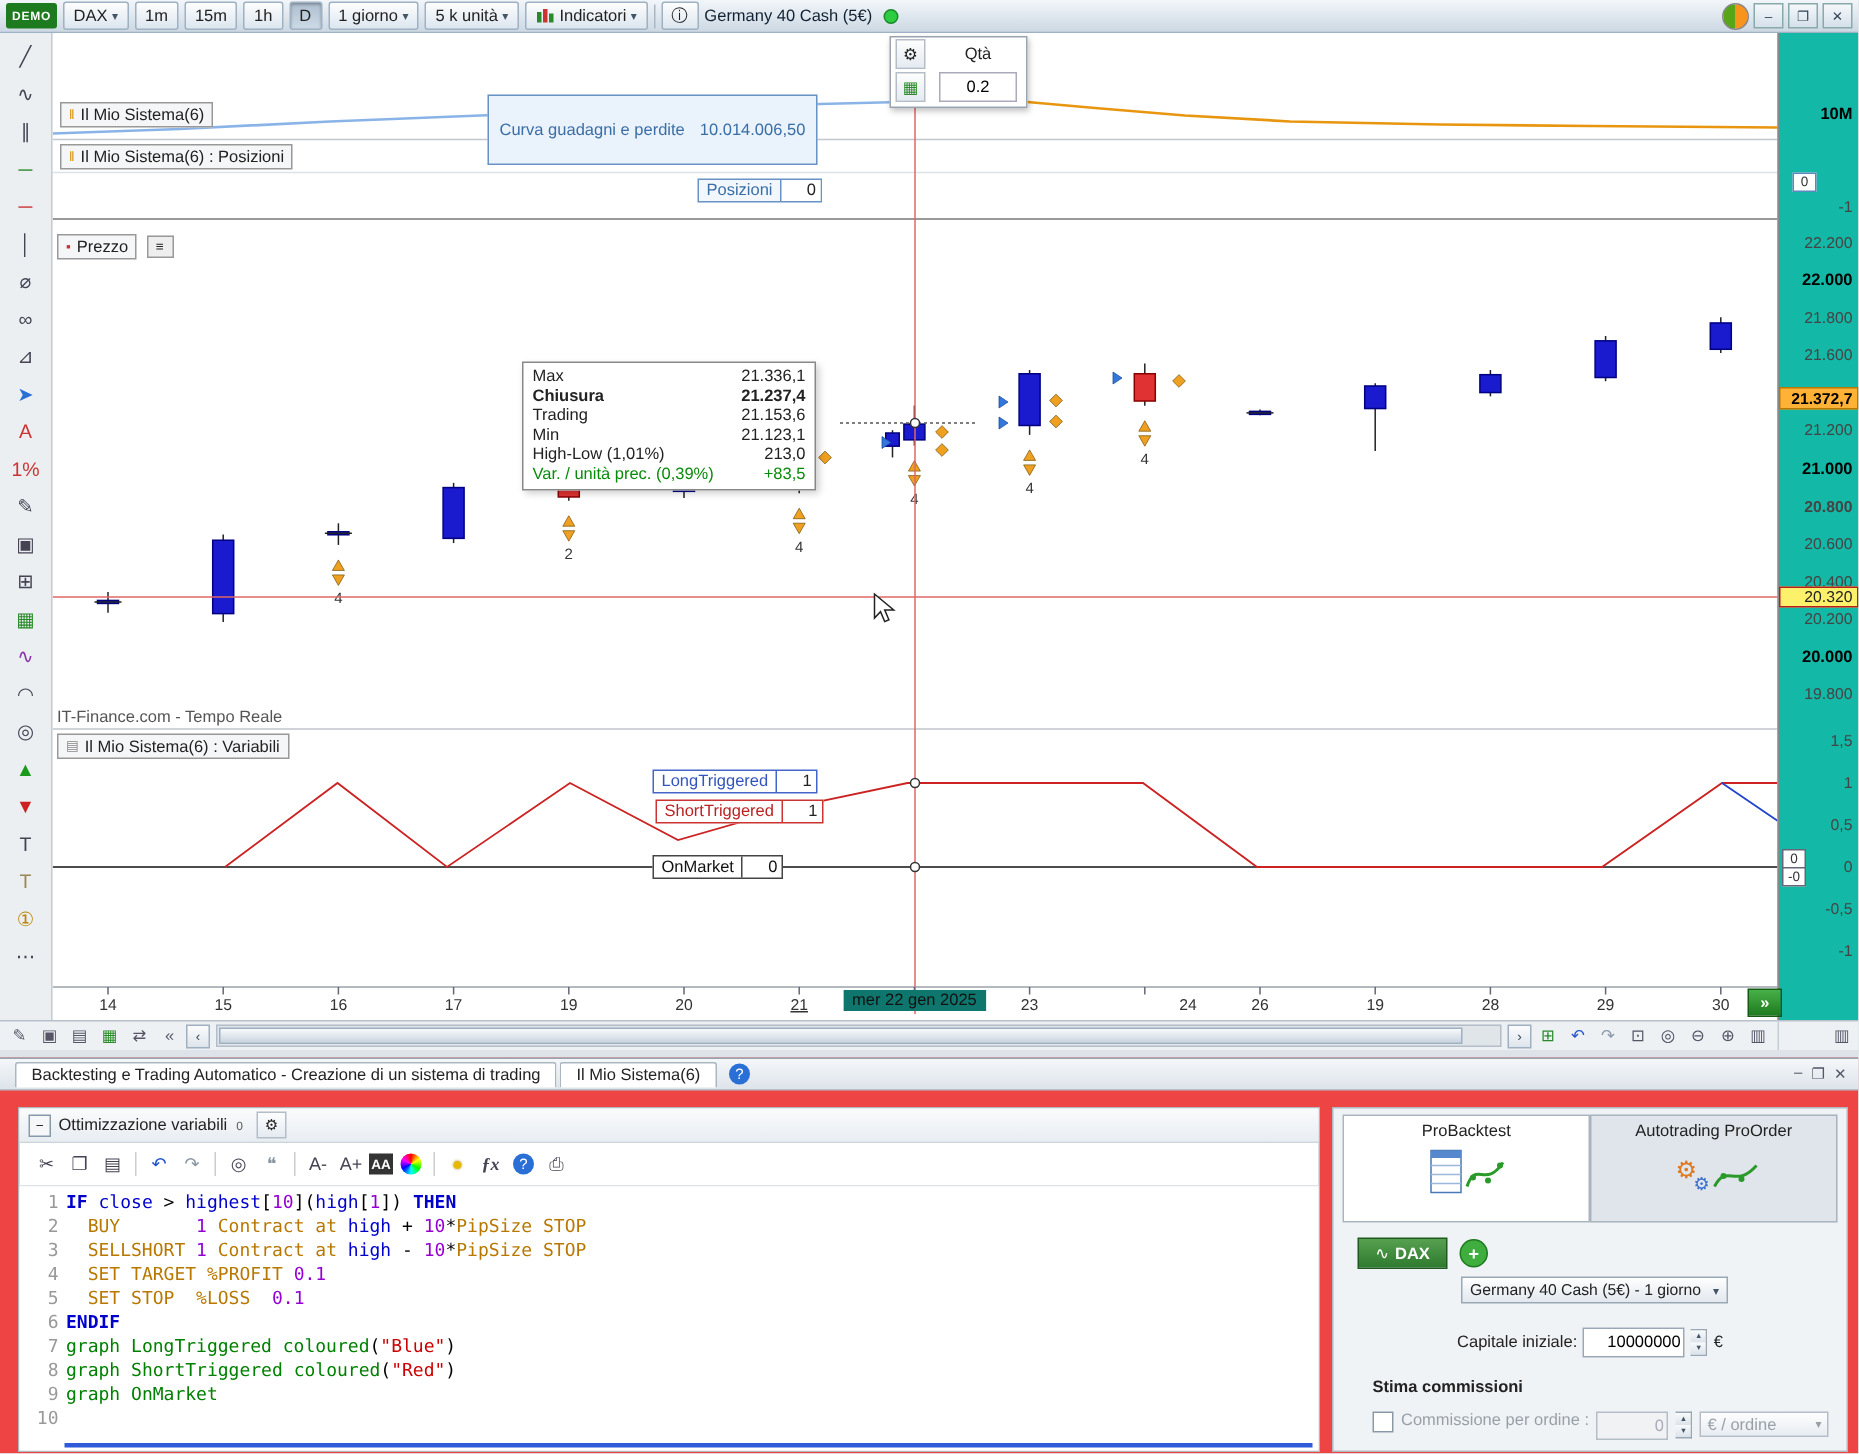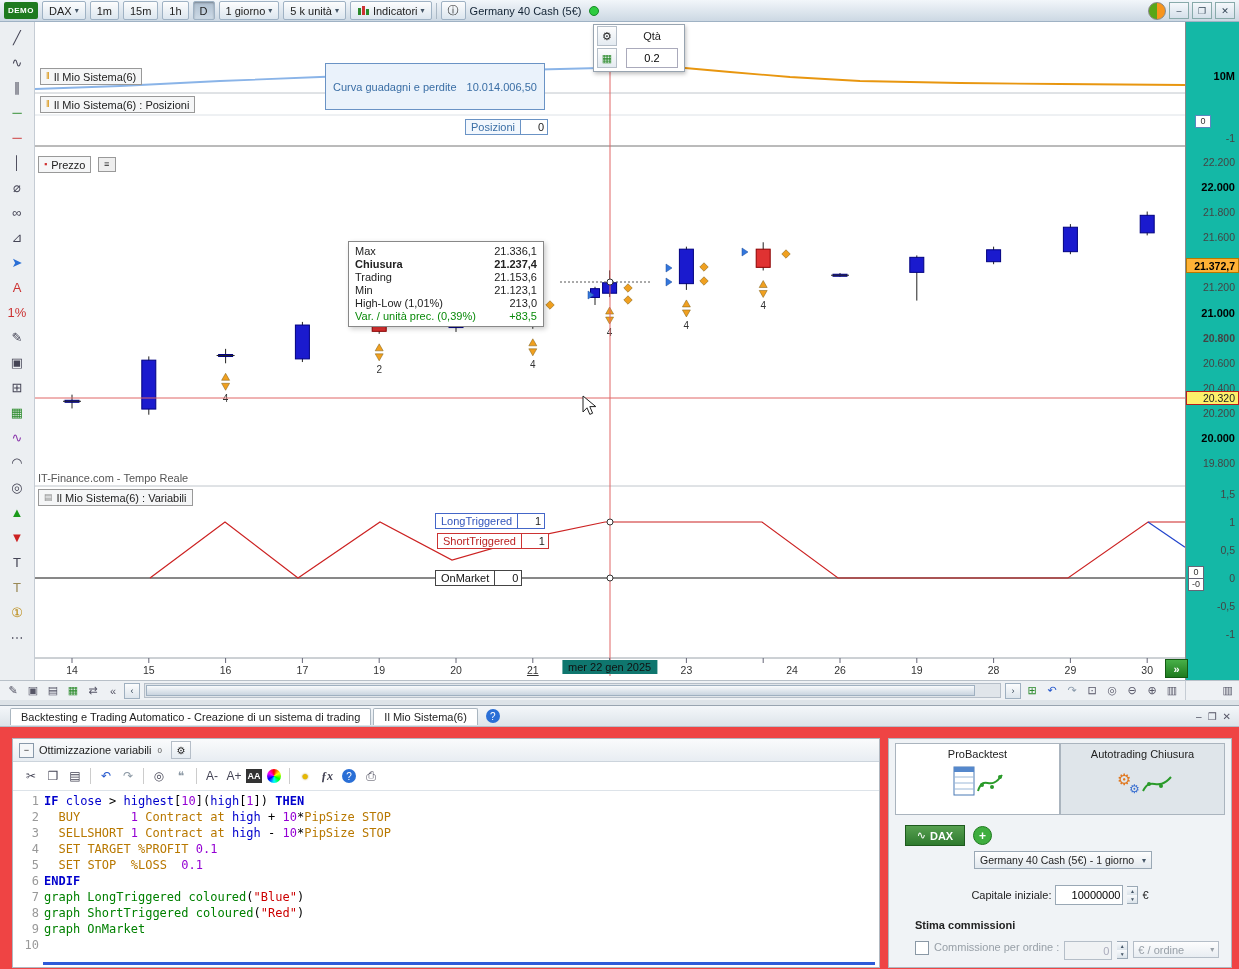--- a/index.html
+++ b/index.html
@@ -541,21 +541,21 @@
             <line x1="2" y1="14" x2="22" y2="14" stroke="#9bb8d8"></line>
               <line x1="2" y1="20" x2="22" y2="20" stroke="#9bb8d8"></line>
               <line x1="2" y1="26" x2="22" y2="26" stroke="#9bb8d8"></line>
             <path d="M26,28 C32,10 38,30 50,12" fill="none" stroke="#2a9a2a" stroke-width="2"></path>
             <circle cx="30" cy="22" r="2" fill="#2a9a2a"></circle>
               <circle cx="40" cy="24" r="2" fill="#2a9a2a"></circle>
               <circle cx="48" cy="14" r="2" fill="#2a9a2a"></circle>
           </svg>
         </div>
         <div class="rc-tab">
-          <span>Autotrading Chiusura</span>
+          <span>Autotrading ProOrder</span>
           <svg width="60" height="36">
             <text x="4" y="22" font-size="16" fill="#e07820">⚙</text>
             <text x="16" y="30" font-size="12" fill="#3a6fd0">⚙</text>
             <path d="M30,28 C38,12 44,30 58,14" fill="none" stroke="#2a9a2a" stroke-width="2"></path>
             <circle cx="36" cy="21" r="2" fill="#2a9a2a"></circle>
               <circle cx="48" cy="23" r="2" fill="#2a9a2a"></circle>
           </svg>
         </div>
       </div>
       <div class="dax-row">

